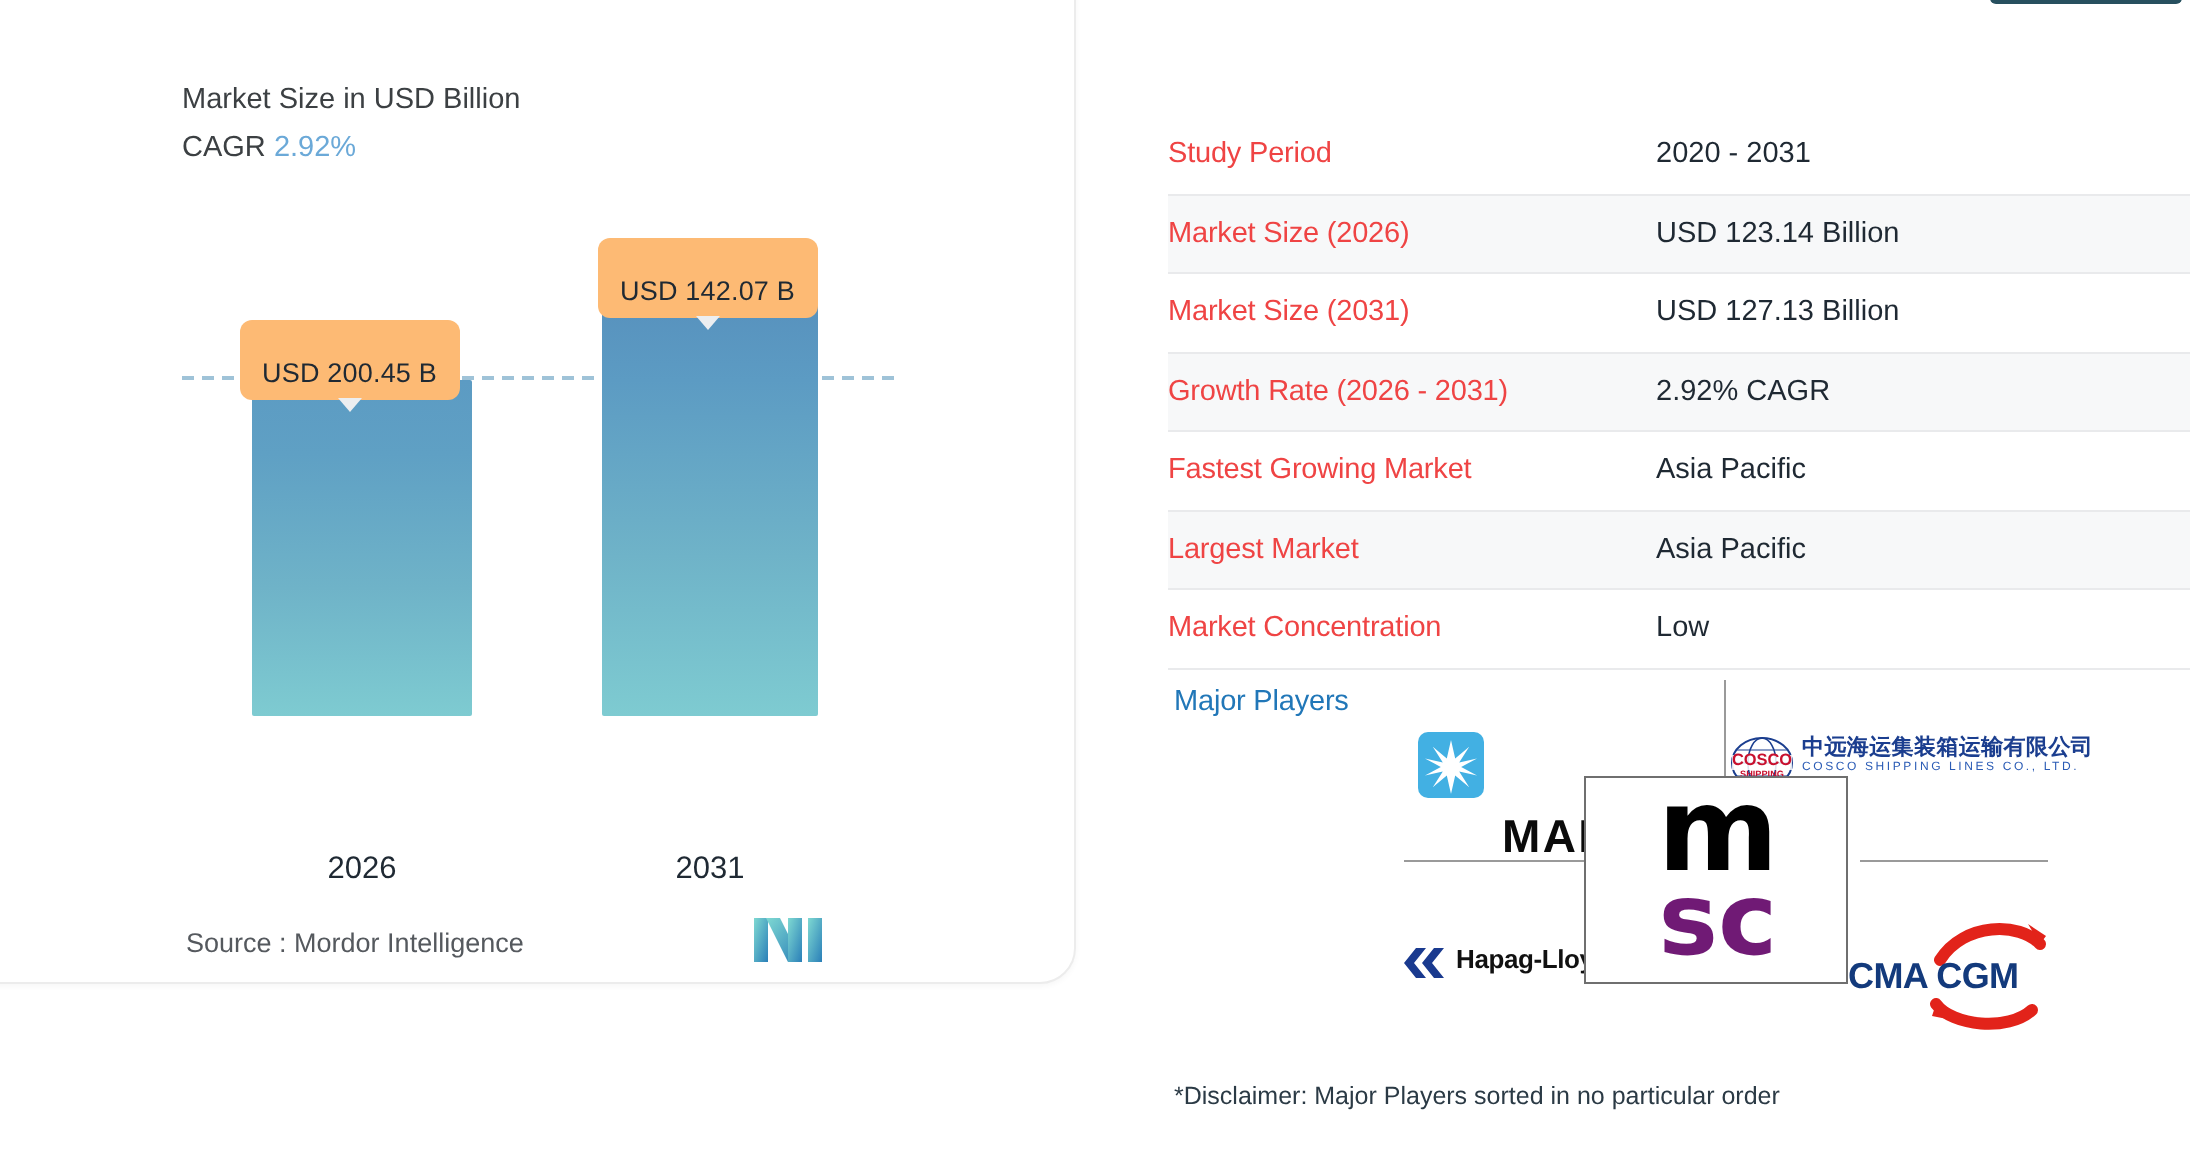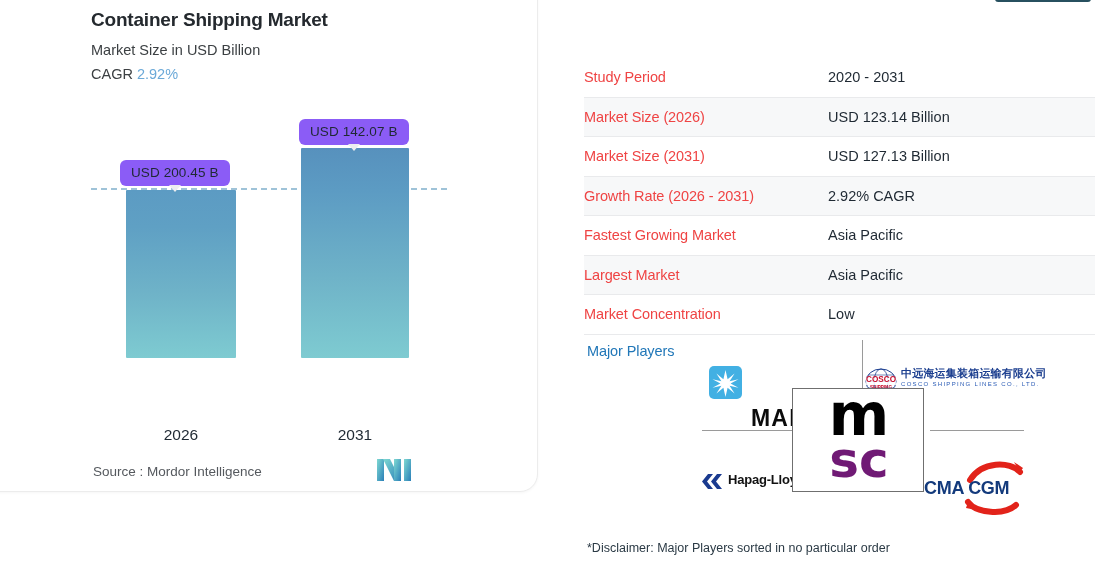--- a/index.html
+++ b/index.html
@@ -54,23 +54,23 @@
     left:147px;top:249px;width:110px;height:168px;
     background:linear-gradient(to bottom,#5c9bc3 0%,#5fa0c4 22%,#6fb3c8 62%,#7ecbd1 100%);
   }
   .bar-2031{
     left:322px;top:207px;width:108px;height:210px;
     background:linear-gradient(to bottom,#5791bd 0%,#5c9bc3 20%,#6fb3c8 62%,#7ecbd1 100%);
   }
 
   .badge{
     position:absolute;
-    background:#8b5cf6;
+    background:#fdba74;
     border-radius:6px;
-    padding:5px 11px 6px 11px;
+    padding:19px 11px 6px 11px;
     font-size:13.5px;
     color:#1f2933;
     white-space:nowrap;
     letter-spacing:0.1px;
   }
   .badge:after{
     content:"";position:absolute;left:50%;bottom:-6px;
     margin-left:-6px;
     border-left:6px solid transparent;
     border-right:6px solid transparent;
@@ -201,21 +201,20 @@
   }
 </style>
 </head>
 <body>
 
 <div class="page">
 
   <div class="chart-card">
     <div class="chart-inner">
 
-      <div class="chart-title">Container Shipping Market</div>
       <div class="chart-sub">Market Size in USD Billion</div>
       <div class="chart-cagr">
         <span>CAGR</span>
         <span class="val">2.92%</span>
       </div>
 
       <div class="plot">
 
         <div class="dashline"></div>
 

